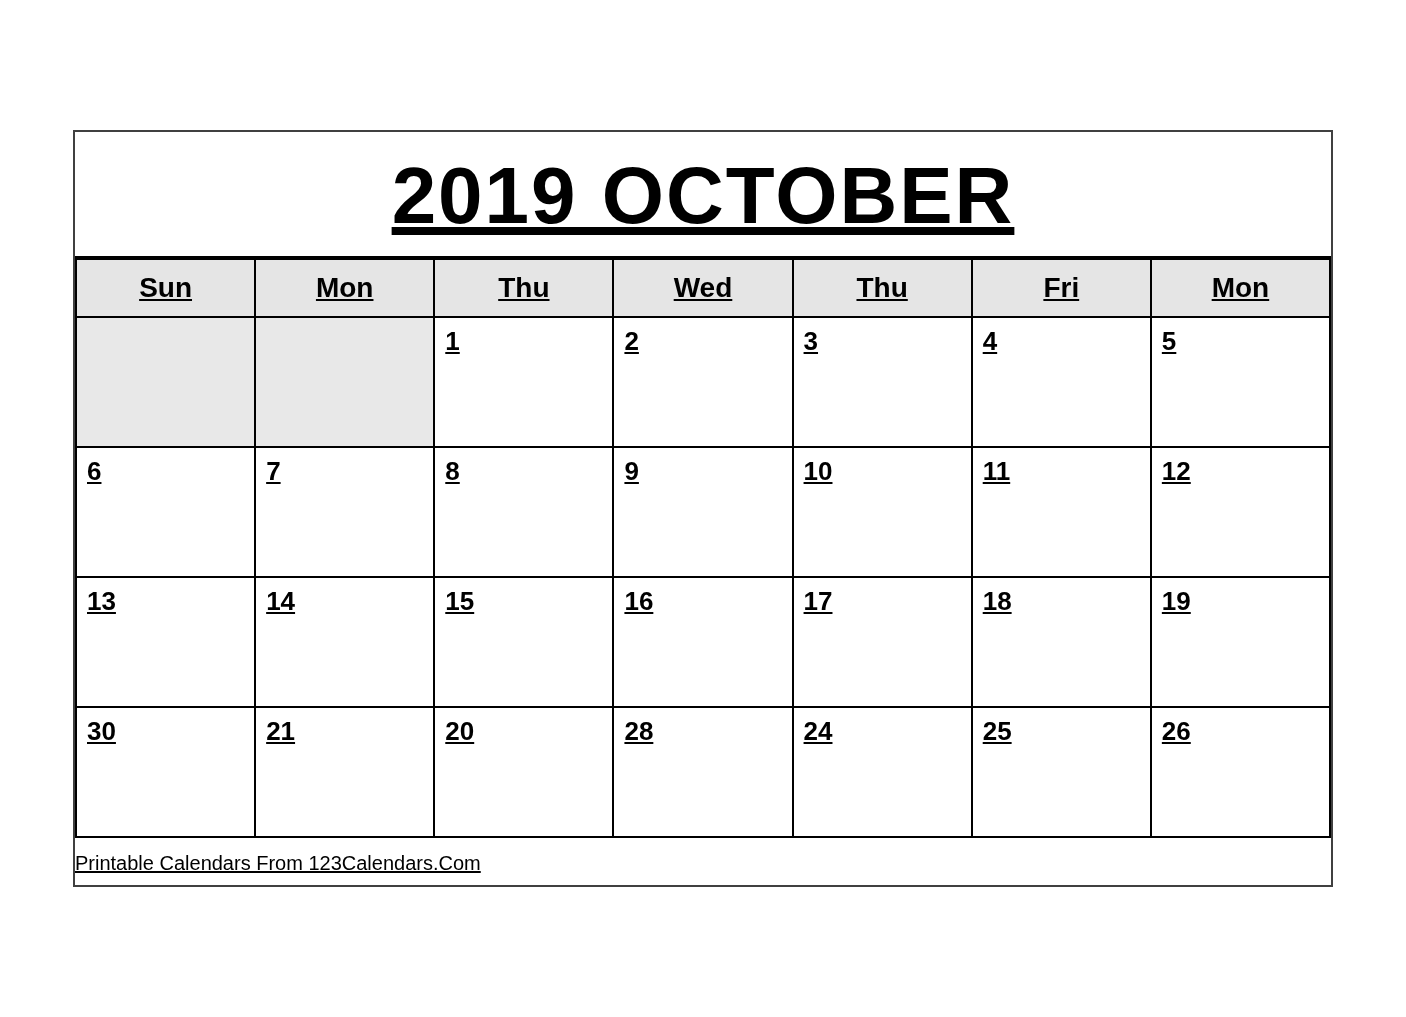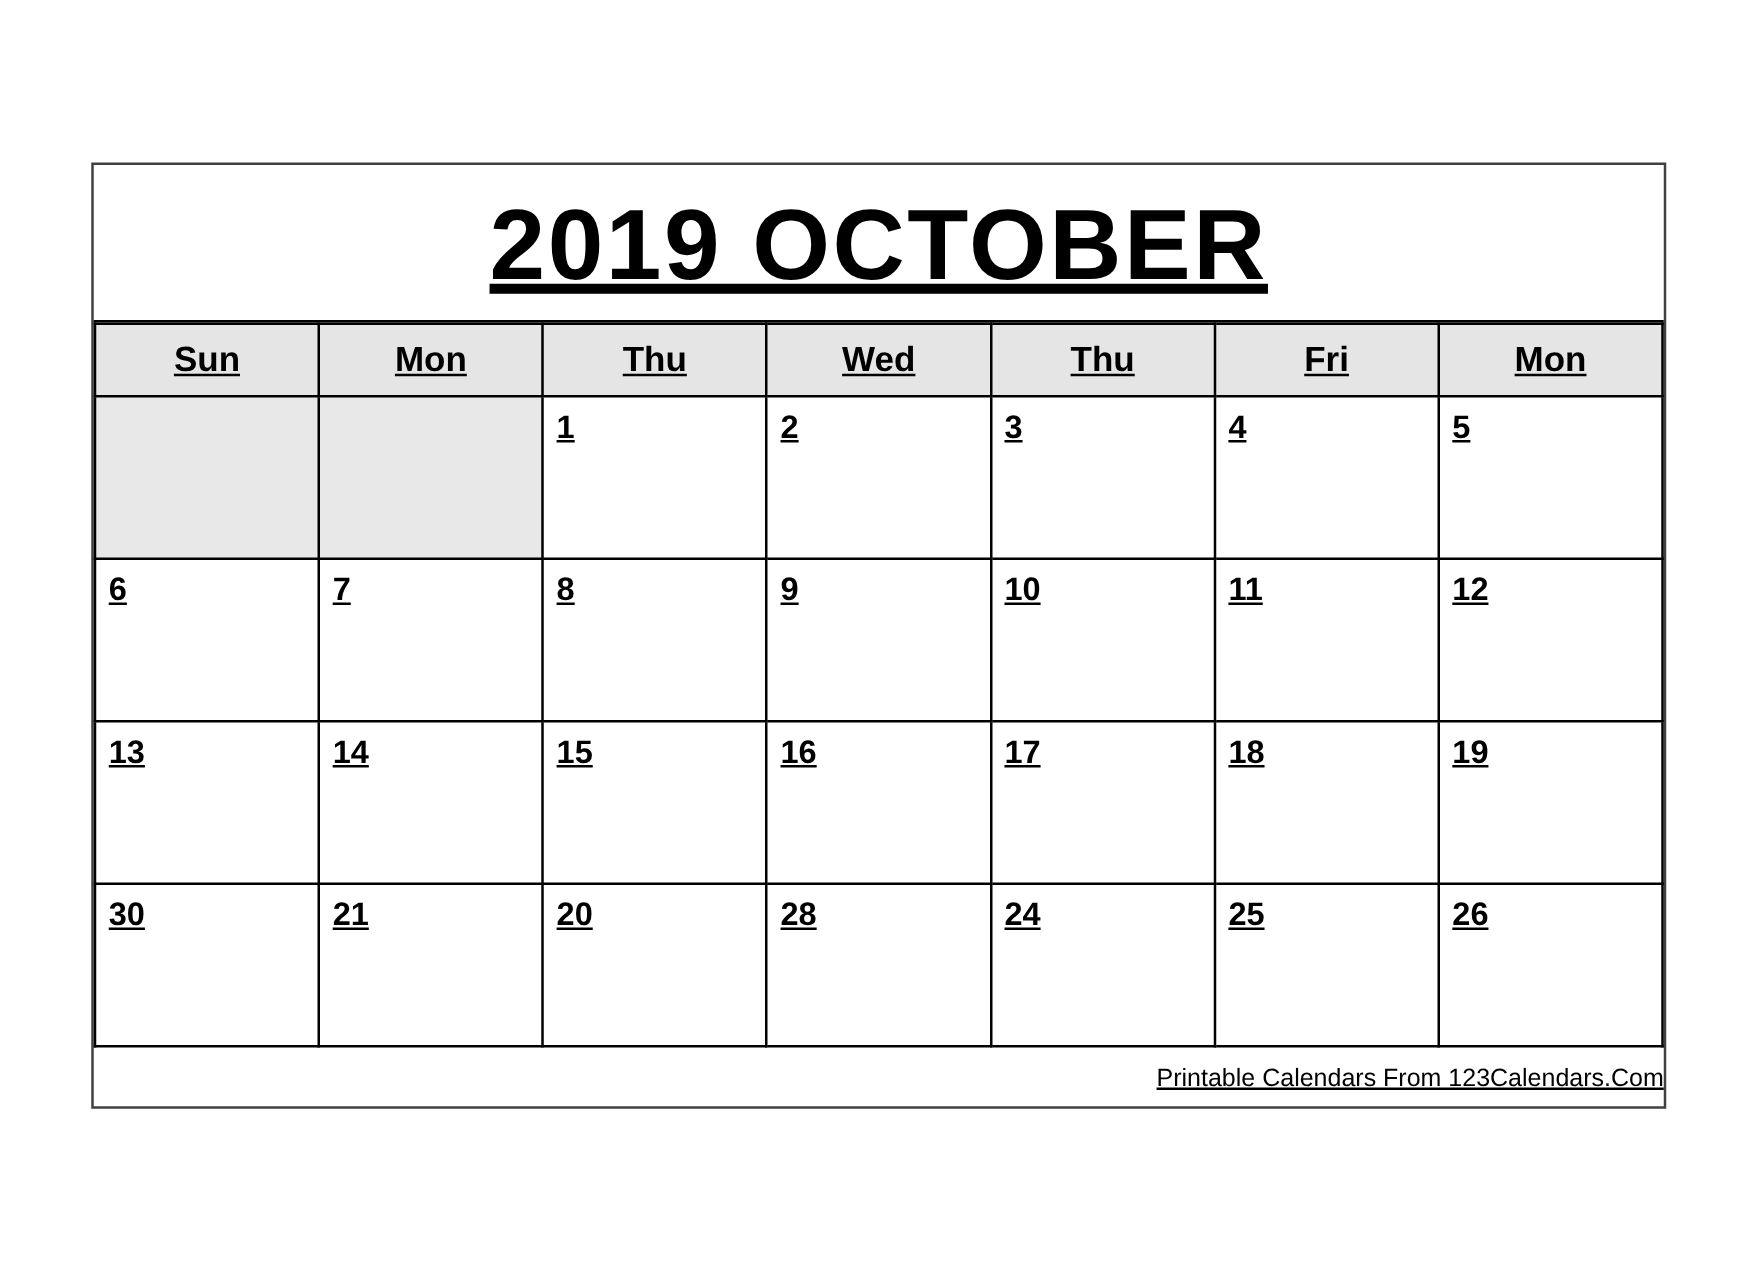--- a/index.html
+++ b/index.html
@@ -57,21 +57,21 @@
       font-size: 26px;
       font-weight: 700;
       background: #fff;
     }
 
     .calendar-grid td.empty {
       background: #e8e8e8;
     }
 
     .footer-text {
-      text-align: right;
+      text-align: left;
       font-size: 20px;
       padding: 14px 0 10px;
       color: #000;
       font-family: Arial, sans-serif;
     }
   </style>
 </head>
 <body>
 
 <div class="calendar-container">

